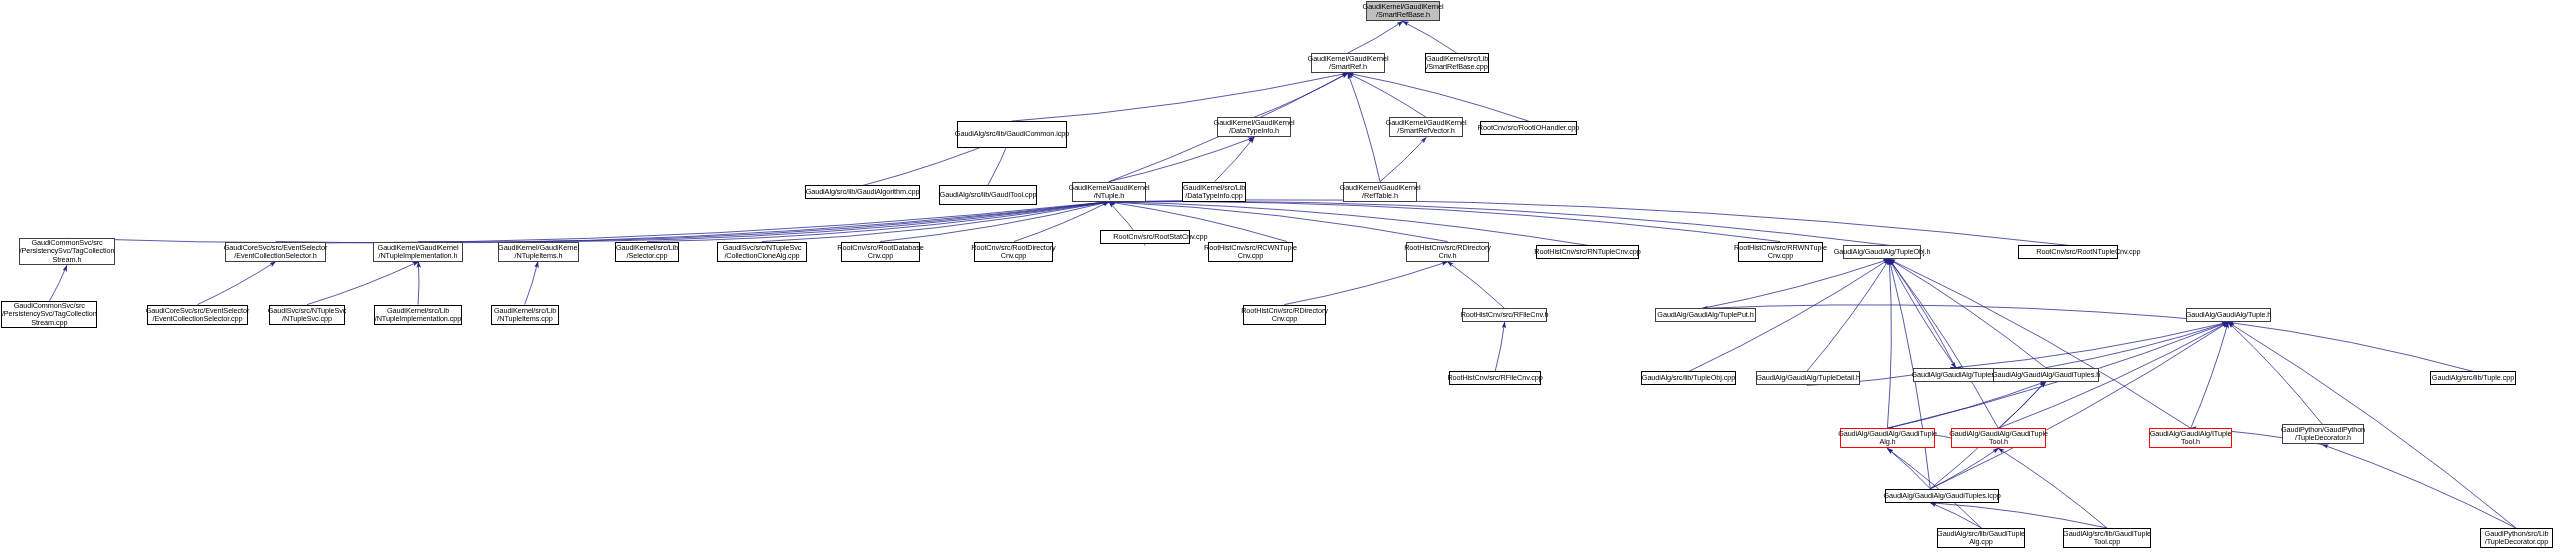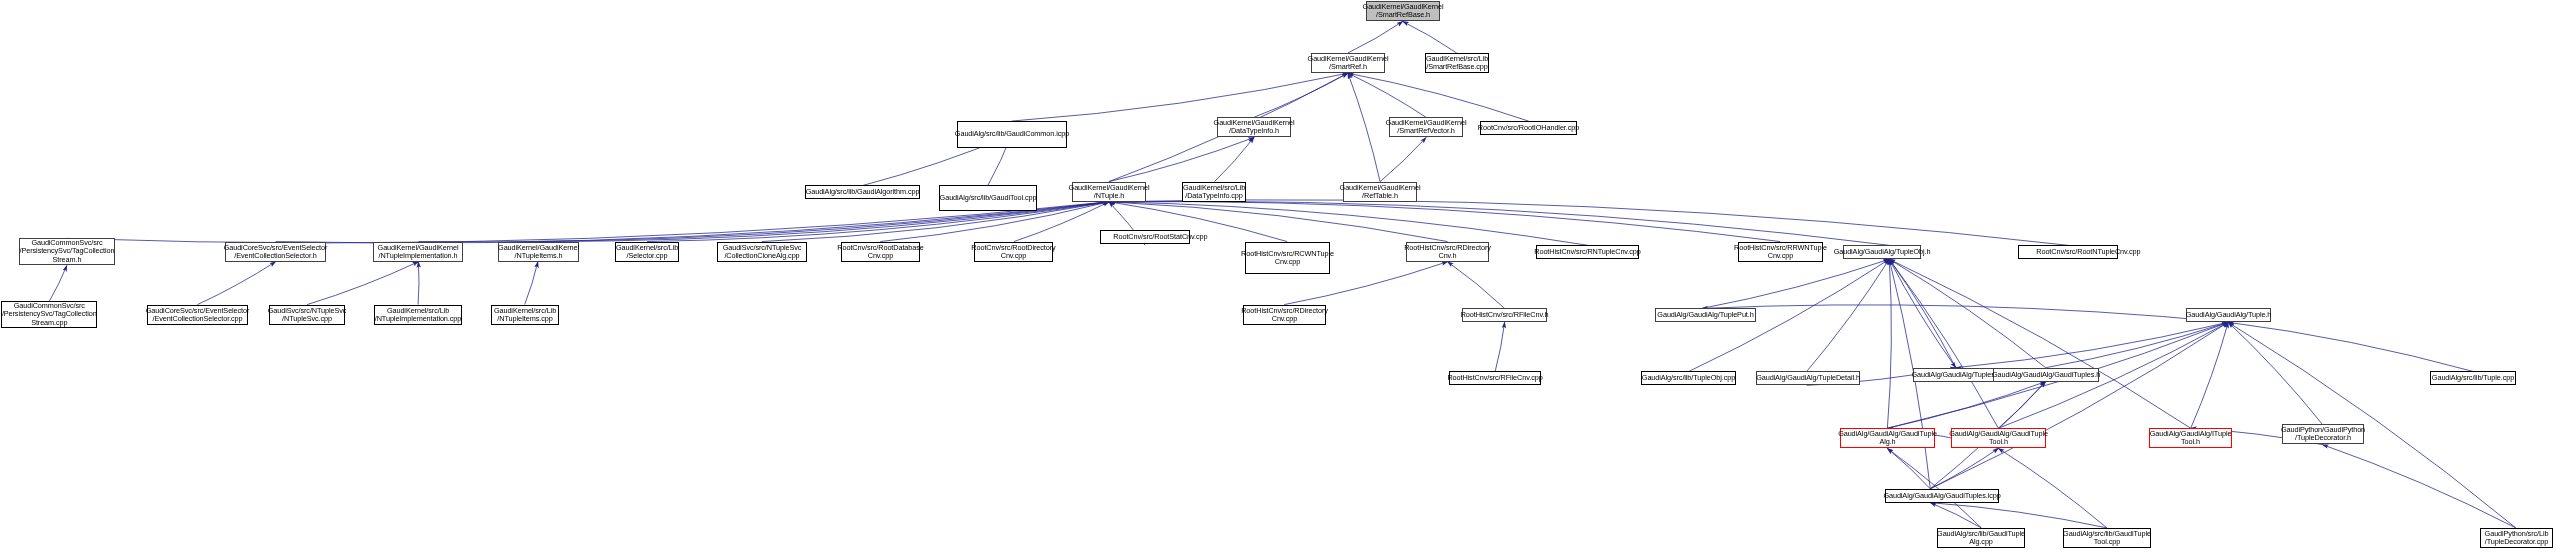--- a/index.html
+++ b/index.html
@@ -142,21 +142,21 @@
 /SmartRef.h</div>
       <div class="node" style="left: 1425px; top: 53px; width: 64px; height: 20px;">GaudiKernel/src/Lib
 /SmartRefBase.cpp</div>
       <div class="node" style="left: 957px; top: 121px; width: 110px; height: 27px;">GaudiAlg/src/lib/GaudiCommon.icpp</div>
       <div class="node hdr" style="left: 1217px; top: 117px; width: 74px; height: 20px;">GaudiKernel/GaudiKernel
 /DataTypeInfo.h</div>
       <div class="node hdr" style="left: 1389px; top: 117px; width: 74px; height: 20px;">GaudiKernel/GaudiKernel
 /SmartRefVector.h</div>
       <div class="node" style="left: 1480px; top: 121px; width: 97px; height: 14px;">RootCnv/src/RootIOHandler.cpp</div>
       <div class="node" style="left: 805px; top: 185px; width: 115px; height: 14px;">GaudiAlg/src/lib/GaudiAlgorithm.cpp</div>
-      <div class="node" style="left: 939px; top: 185px; width: 98px; height: 26px;">GaudiAlg/src/lib/GaudiTool.cpp</div>
+      <div class="node" style="left: 939px; top: 185px; width: 98px; height: 20px;">GaudiAlg/src/lib/GaudiTool.cpp</div>
       <div class="node hdr" style="left: 1072px; top: 182px; width: 74px; height: 20px;">GaudiKernel/GaudiKernel
 /NTuple.h</div>
       <div class="node" style="left: 1182px; top: 182px; width: 64px; height: 20px;">GaudiKernel/src/Lib
 /DataTypeInfo.cpp</div>
       <div class="node hdr" style="left: 1343px; top: 182px; width: 74px; height: 20px;">GaudiKernel/GaudiKernel
 /RefTable.h</div>
       <div class="node hdr" style="left: 19px; top: 238px; width: 96px; height: 27px;">GaudiCommonSvc/src
 /PersistencySvc/TagCollection
 Stream.h</div>
       <div class="node hdr" style="left: 225px; top: 242px; width: 101px; height: 20px;">GaudiCoreSvc/src/EventSelector
@@ -167,21 +167,21 @@
 /NTupleItems.h</div>
       <div class="node" style="left: 615px; top: 242px; width: 64px; height: 20px;">GaudiKernel/src/Lib
 /Selector.cpp</div>
       <div class="node" style="left: 717px; top: 242px; width: 90px; height: 20px;">GaudiSvc/src/NTupleSvc
 /CollectionCloneAlg.cpp</div>
       <div class="node" style="left: 841px; top: 242px; width: 79px; height: 20px;">RootCnv/src/RootDatabase
 Cnv.cpp</div>
       <div class="node" style="left: 974px; top: 242px; width: 79px; height: 20px;">RootCnv/src/RootDirectory
 Cnv.cpp</div>
       <div class="node" style="left: 1100px; top: 230px; width: 90px; height: 14px; padding-left: 32px;">RootCnv/src/RootStatCnv.cpp</div>
-      <div class="node" style="left: 1245px; top: 242px; width: 85px; height: 32px;">RootHistCnv/src/RCWNTuple
+      <div class="node" style="left: 1208px; top: 242px; width: 85px; height: 20px;">RootHistCnv/src/RCWNTuple
 Cnv.cpp</div>
       <div class="node hdr" style="left: 1406px; top: 242px; width: 83px; height: 20px;">RootHistCnv/src/RDirectory
 Cnv.h</div>
       <div class="node" style="left: 1536px; top: 245px; width: 103px; height: 14px;">RootHistCnv/src/RNTupleCnv.cpp</div>
       <div class="node" style="left: 1738px; top: 242px; width: 85px; height: 20px;">RootHistCnv/src/RRWNTuple
 Cnv.cpp</div>
       <div class="node hdr" style="left: 1843px; top: 245px; width: 78px; height: 14px;">GaudiAlg/GaudiAlg/TupleObj.h</div>
       <div class="node" style="left: 2018px; top: 245px; width: 100px; height: 14px; padding-left: 42px;">RootCnv/src/RootNTupleCnv.cpp</div>
       <div class="node" style="left: 1.3px; top: 301px; width: 96px; height: 27px;">GaudiCommonSvc/src
 /PersistencySvc/TagCollection

